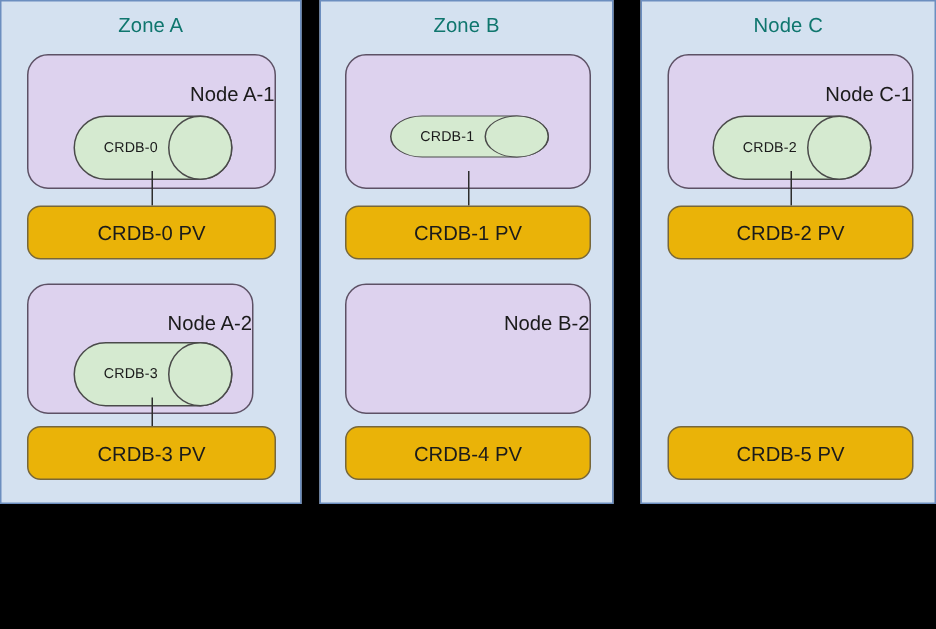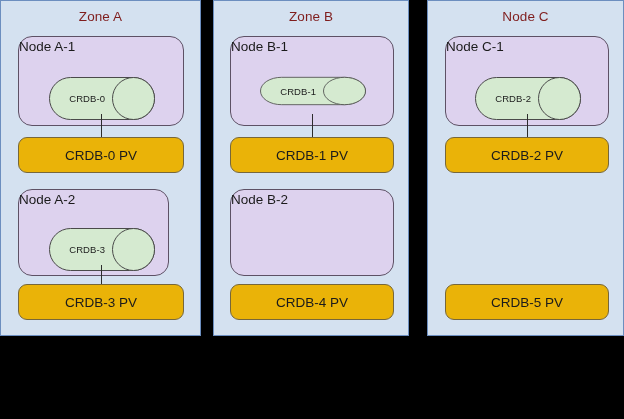--- a/index.html
+++ b/index.html
@@ -29,38 +29,38 @@
     border: 1px solid #6c8ebf;
     box-sizing: border-box;
   }
   .zone-title {
     position: absolute;
     top: 8px;
     left: 0;
     right: 0;
     text-align: center;
     font-size: 13.5px;
-    color: #7f1d1d;
+    color: #0f766e;
     letter-spacing: 0.1px;
   }
 
   
   .node {
     position: absolute;
     background: #ddd2ee;
     border: 1px solid #5d5165;
     border-radius: 14px;
     box-sizing: border-box;
   }
   .node-title {
     position: absolute;
-    top: 2px;
+    top: 18px;
     left: 0;
     right: 0;
-    text-align: left;
+    text-align: right;
     font-size: 13.5px;
     color: #1b1b1b;
   }
 
   
   .cyl {
     position: absolute;
     box-sizing: border-box;
   }
   .cyl svg {
@@ -136,21 +136,20 @@
       </div>
     </div>
     <div class="connector" style="left:100px; top:264px; height:19px;"></div>
     <div class="pv" style="left:17px; top:283px; width:166px; height:36px;">CRDB-3 PV</div>
   </div>
 
   <div class="zone" style="left:213px; width:196px;">
     <div class="zone-title">Zone B</div>
 
     <div class="node" style="left:16px; top:35px; width:164px; height:90px;">
-      <div class="node-title">Node B-1</div>
       <div class="cyl" style="left:29px; top:40px; width:106px; height:28px;">
         <svg viewBox="0 0 106 43" preserveAspectRatio="none">
           <path d="M21.5,0.5 H84.5 A21,21 0 0 1 84.5,42.5 H21.5 A21,21 0 0 1 21.5,0.5 Z" fill="#d5ead0" stroke="#4a4a4a" stroke-width="1"></path>
           <circle cx="84.5" cy="21.5" r="21" fill="#d5ead0" stroke="#4a4a4a" stroke-width="1"></circle>
         </svg>
         <div class="cyl-label">CRDB-1</div>
       </div>
     </div>
     <div class="connector" style="left:98px; top:113px; height:23px;"></div>
     <div class="pv" style="left:16px; top:136px; width:164px; height:36px;">CRDB-1 PV</div>

